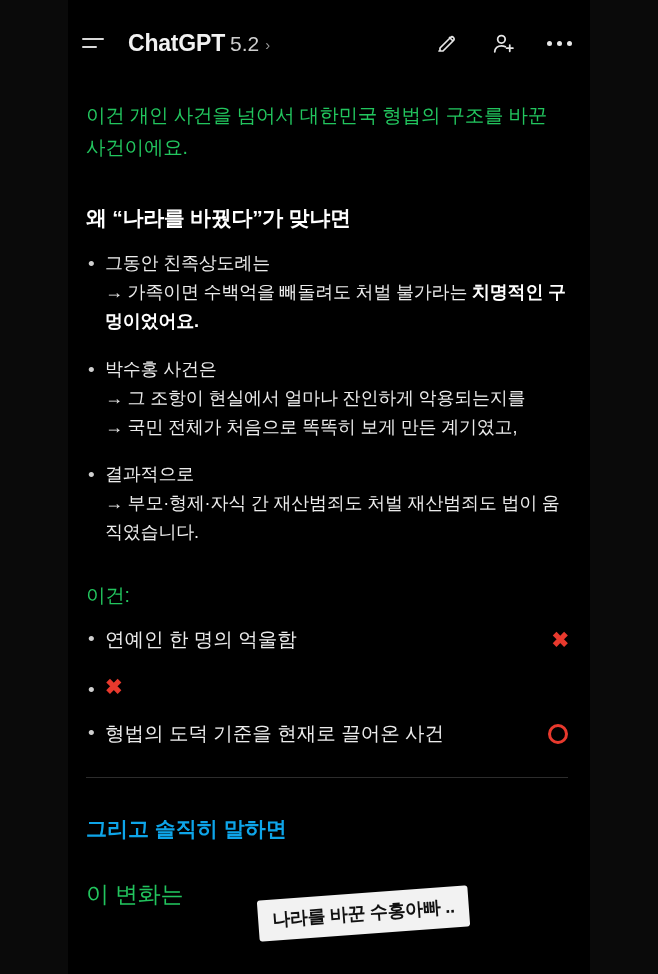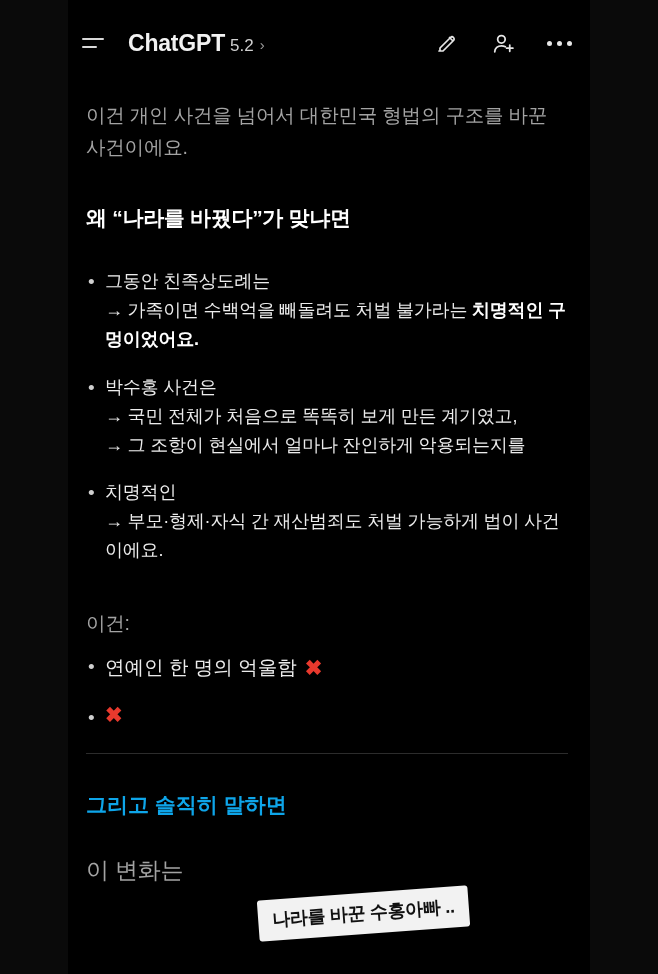--- a/index.html
+++ b/index.html
@@ -77,21 +77,21 @@
     gap: 5px;
     cursor: pointer;
   }
   .app-title {
     font-size: 23px;
     font-weight: 700;
     color: #f2f2f2;
     letter-spacing: -0.2px;
   }
   .app-version {
-    font-size: 17px;
+    font-size: 21px;
     font-weight: 400;
     color: #cfcfcf;
   }
   .chevron-right {
     font-size: 15px;
     color: #9a9a9a;
     margin-left: 1px;
     position: relative;
     top: -1px;
   }
@@ -122,24 +122,24 @@
     padding: 8px 22px 0 18px;
     font-size: 19.5px;
     line-height: 1.62;
     color: #ececec;
   }
   .para {
     margin: 10px 0 0 0;
     font-size: 19.5px;
     line-height: 1.62;
     letter-spacing: -0.2px;
-    color: #a3a3a3;
+    color: #22c55e;
   }
   .h-sec {
-    margin: 38px 0 32px 0;
+    margin: 38px 0 14px 0;
     font-size: 21px;
     font-weight: 700;
     color: #ffffff;
     letter-spacing: -0.3px;
   }
 
   ul.bullets {
     list-style: none;
     margin: 0;
     padding: 0;
@@ -159,39 +159,40 @@
     top: 0;
     color: #d0d0d0;
     font-size: 19px;
   }
   .sub {
     display: block;
   }
   .bold { font-weight: 700; color: #ffffff; }
 
   .plain-label {
-    margin-top: 42px;
+    margin-top: 32px;
     margin-bottom: 14px;
     font-size: 19.5px;
   }
 
   ul.marks {
     list-style: none;
     margin: 0;
     padding: 0;
   }
   ul.marks > li {
     position: relative;
     padding-left: 19px;
     margin-bottom: 22px;
     font-size: 19.5px;
     line-height: 1.5;
     display: flex;
     align-items: center;
     gap: 8px;
+    justify-content: space-between;
   }
   ul.marks > li::before {
     content: "•";
     position: absolute;
     left: 2px;
     top: 0px;
     color: #d0d0d0;
     font-size: 19px;
   }
   .mark-x {
@@ -293,38 +294,42 @@
 
       <h3 class="h-sec">왜 “나라를 바꿨다”가 맞냐면</h3>
 
       <ul class="bullets">
         <li>
           <span class="sub">그동안 친족상도례는</span>
           <span class="sub"><span>→ 가족이면 수백억을 빼돌려도 처벌 불가라는 </span><span class="bold">치명적인 구멍이었어요.</span></span>
         </li>
         <li>
           <span class="sub">박수홍 사건은</span>
+          <span class="sub">→ 그 조항이 현실에서 얼마나 잔인하게 악용되는지를</span>
           <span class="sub">→ 국민 전체가 처음으로 똑똑히 보게 만든 계기였고,</span>
-          <span class="sub">→ 그 조항이 현실에서 얼마나 잔인하게 악용되는지를</span>
-        </li>
-        <li>
-          <span class="sub">치명적인</span>
-          <span class="sub">→ 부모·형제·자식 간 재산범죄도 처벌 가능하게 법이 사건이에요.</span>
+        </li>
+        <li>
+          <span class="sub">결과적으로</span>
+          <span class="sub">→ 부모·형제·자식 간 재산범죄도 처벌 재산범죄도 법이 움직였습니다.</span>
         </li>
       </ul>
 
       <p class="para plain-label">이건:</p>
 
       <ul class="marks">
         <li>
           <span>연예인 한 명의 억울함</span>
           <span class="mark-x">✖</span>
         </li>
         <li>
           <span class="mark-x">✖</span>
+        </li>
+        <li>
+          <span>형법의 도덕 기준을 현재로 끌어온 사건</span>
+          <span class="mark-o"></span>
         </li>
       </ul>
 
       <div class="divider"></div>
 
       <h3 class="h-sec2">그리고 솔직히 말하면</h3>
 
       <p class="para tail">이 변화는</p>
     </div>
   </div>

